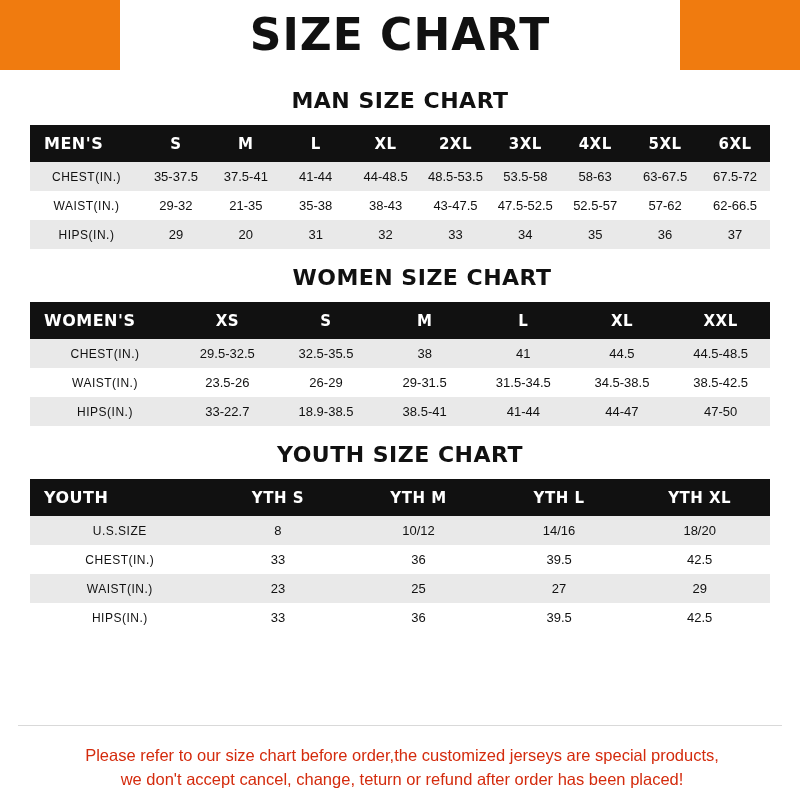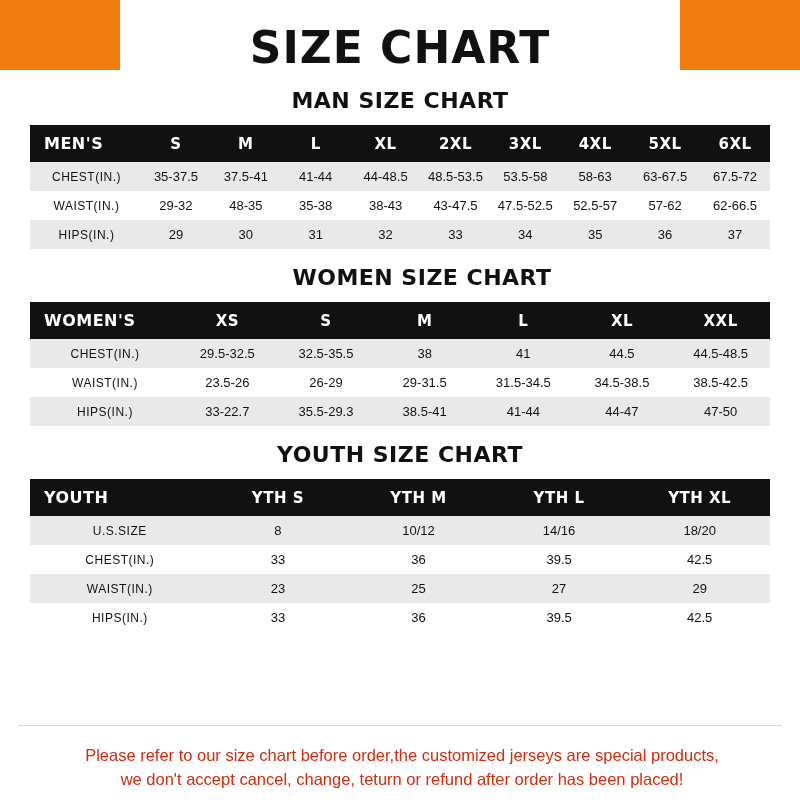--- a/index.html
+++ b/index.html
@@ -27,21 +27,21 @@
     display: flex;
     align-items: center;
     justify-content: center;
     position: relative;
   }
   .banner-inner {
     background: #ffffff;
     height: 70px;
     width: 560px;
     display: flex;
-    align-items: flex-end;
+    align-items: center;
     justify-content: center;
   }
   .banner-title {
     font-family: "DejaVu Sans", sans-serif;
     font-weight: bold;
     font-size: 44px;
     letter-spacing: 1px;
     color: #111111;
     line-height: 1;
   }
@@ -177,33 +177,33 @@
           <td>44-48.5</td>
           <td>48.5-53.5</td>
           <td>53.5-58</td>
           <td>58-63</td>
           <td>63-67.5</td>
           <td>67.5-72</td>
         </tr>
         <tr class="even">
           <td class="first">WAIST(IN.)</td>
           <td>29-32</td>
-          <td>48-35</td>
+          <td>21-35</td>
           <td>35-38</td>
           <td>38-43</td>
           <td>43-47.5</td>
           <td>47.5-52.5</td>
           <td>52.5-57</td>
           <td>57-62</td>
           <td>62-66.5</td>
         </tr>
         <tr class="odd">
           <td class="first">HIPS(IN.)</td>
           <td>29</td>
-          <td>30</td>
+          <td>20</td>
           <td>31</td>
           <td>32</td>
           <td>33</td>
           <td>34</td>
           <td>35</td>
           <td>36</td>
           <td>37</td>
         </tr>
       </tbody>
     </table>
@@ -247,21 +247,21 @@
           <td>23.5-26</td>
           <td>26-29</td>
           <td>29-31.5</td>
           <td>31.5-34.5</td>
           <td>34.5-38.5</td>
           <td>38.5-42.5</td>
         </tr>
         <tr class="odd">
           <td class="first">HIPS(IN.)</td>
           <td>33-22.7</td>
-          <td>35.5-29.3</td>
+          <td>18.9-38.5</td>
           <td>38.5-41</td>
           <td>41-44</td>
           <td>44-47</td>
           <td>47-50</td>
         </tr>
       </tbody>
     </table>
   </div>
 
   <div class="section-title st-youth">YOUTH SIZE CHART</div>

